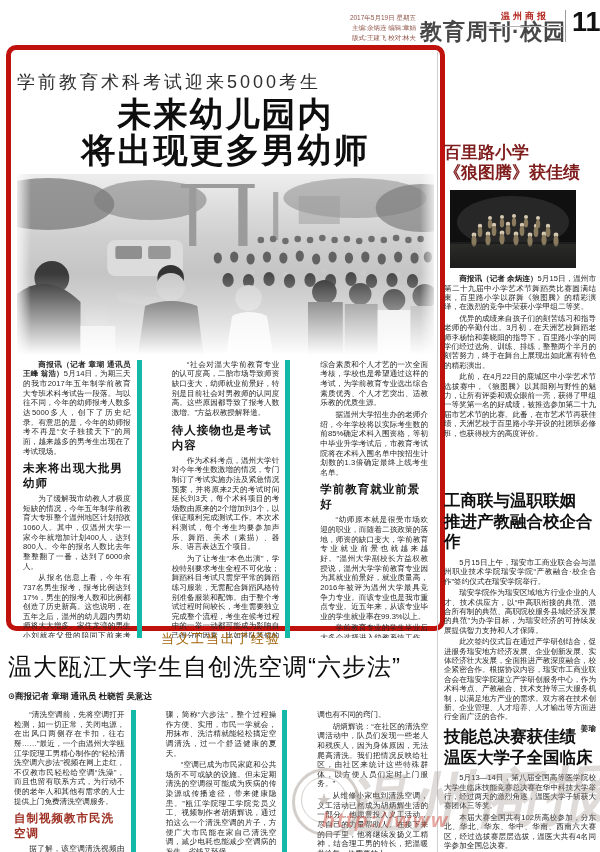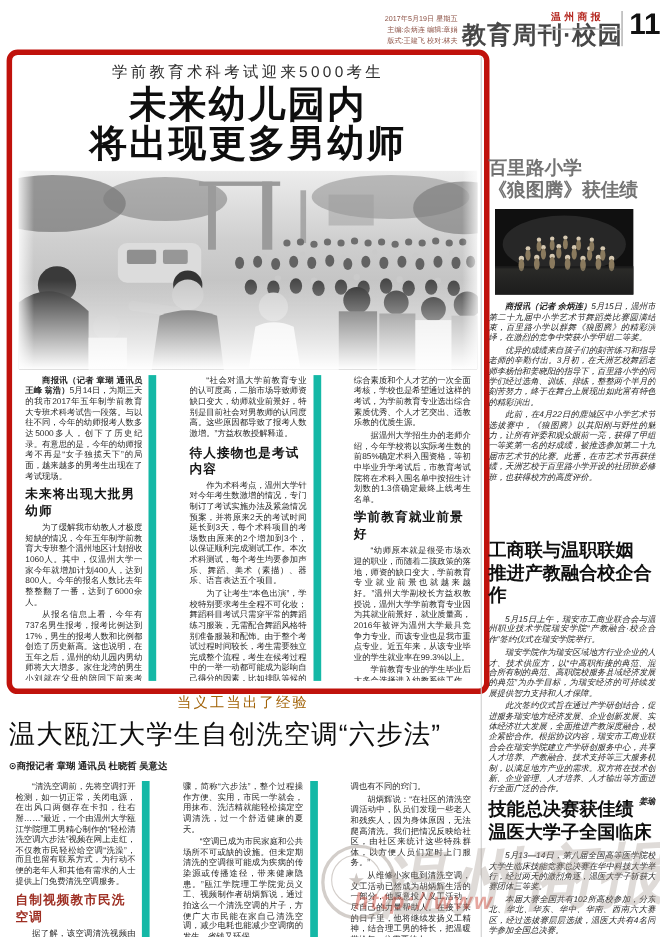--- a/index.html
+++ b/index.html
@@ -11,50 +11,50 @@
   .section-title{position:absolute;top:17px;left:420px;width:156px;font-size:22px;font-weight:bold;
                  color:#474747;letter-spacing:1px;}
   .brandbox{position:absolute;top:5px;left:486px;width:78px;text-align:center;
             border-bottom:1px solid #b5b5b5;padding-bottom:3px;}
   .brand{font-size:9px;font-weight:bold;color:#b3241c;letter-spacing:3px;}
   .pagenum-divider{position:absolute;top:10px;left:565px;width:1px;height:32px;background:#9a9a9a;}
   .pagenum{position:absolute;top:7px;left:572px;font-size:27px;font-weight:bold;color:#111;}
   
   .redbox{position:absolute;left:6px;top:45px;width:417px;height:572px;border:5px solid #c0120c;
           border-radius:10px;background:#fff;padding:4px 6px 0 6px;}
-  .kicker-main{font-size:14px;color:#2e2e2e;text-align:center;letter-spacing:3px;margin-top:3px;}
+  .kicker-main{font-size:18px;color:#2e2e2e;letter-spacing:3px;margin-top:16px;}
   .title-main{font-size:34px;font-weight:bold;text-align:center;line-height:1.07;letter-spacing:2px;
               color:#0e0e0e;margin-top:2px;}
   .crowd-wrap{margin-top:5px;height:181px;overflow:hidden;}
   .crowd{width:100%;height:181px;display:block;}
   .cols{display:flex;margin-top:5px;}
   .col{flex:1;padding:0 6px;overflow:hidden;}
-  .col + .col{border-left:7px solid #14b8a6;padding-left:30px;}
+  .col + .col{border-left:5px solid #14b8a6;padding-left:30px;}
   .redbox .cols{height:278px;}
   .bt{font-size:7.6px;line-height:1.27;text-align:justify;color:#272727;margin:0 0 2px 0;}
   .ind{text-indent:2em;}
   .lead{font-weight:bold;}
   .sh{font-size:11.5px;font-weight:bold;color:#151515;letter-spacing:1px;margin:5px 0 3px 0;}
   .sh.red{color:#9e2f23;}
   
   .bottom{position:absolute;left:8px;top:630px;width:426px;}
   .kicker-b{font-size:13px;color:#a16207;letter-spacing:2px;text-align:center;}
   .title-b{font-size:24px;font-weight:normal;color:#0e0e0e;letter-spacing:1px;margin-top:3px;}
   .byline-b{font-size:8.5px;font-weight:bold;color:#222;margin-top:8px;}
   .bottom .cols{margin-top:7px;height:170px;}
   
   .vdiv{position:absolute;left:437px;top:52px;width:1px;height:800px;background:#cfcfcf;}
   .sb{position:absolute;left:444px;width:152px;}
   .sb .bt{font-size:7.6px;line-height:1.24;}
   .sb-kicker{font-size:11px;color:#262626;letter-spacing:1px;}
-  .sb-title{font-size:17px;font-weight:bold;line-height:1.18;color:#737373;margin-top:3px;}
+  .sb-title{font-size:17px;font-weight:bold;line-height:1.18;color:#7f1d1d;margin-top:3px;}
   .sb-title2{font-size:16.5px;font-weight:bold;line-height:1.25;color:#0f0f0f;}
   .dance-wrap{margin:7px 0 6px 6px;width:126px;height:78px;}
   .dance{width:126px;height:78px;display:block;}
-  .sb-body{overflow:hidden;font-style:italic;}
+  .sb-body{overflow:hidden;}
   .author{text-align:right;font-weight:bold;font-size:7.6px;color:#222;margin-top:1px;}
   
   .watermark{position:absolute;left:286px;top:756px;width:314px;height:96px;pointer-events:none;
              overflow:hidden;z-index:5;}
   .wm-text{position:absolute;left:58px;top:2px;font-size:62px;font-weight:bold;font-style:italic;
            letter-spacing:4px;color:rgba(158,146,138,0.33);transform:rotate(-3deg);white-space:nowrap;}
   .wm-url{position:absolute;left:36px;top:52px;font-size:21px;font-weight:bold;font-style:italic;
           color:rgba(203,72,56,0.48);letter-spacing:2px;}
   .wm-seal{position:absolute;left:6px;top:12px;width:62px;height:62px;border-radius:50%;
            border:3px solid rgba(158,146,138,0.45);}
@@ -323,21 +323,21 @@
   </div>
 
   <div class="sb" style="top:490px;">
     <div class="sb-title2">
       <div>工商联与温职联姻</div>
       <div>推进产教融合校企合作</div>
     </div>
     <div class="sb-body" style="height:184px;margin-top:6px;">
       <p class="bt ind">5月15日上午，瑞安市工商业联合会与温州职业技术学院瑞安学院“产教融合·校企合作”签约仪式在瑞安学院举行。</p>
       <p class="bt ind">瑞安学院作为瑞安区域地方行业企业的人才、技术供应方，以“中高职衔接的典范、混合所有制的典范、高职院校服务县域经济发展的典范”为办学目标，为瑞安经济的可持续发展提供智力支持和人才保障。</p>
-      <p class="bt ind">此次签约仪式旨在通过产学研创结合，促进服务瑞安地方经济发展、企业创新发展、实体经济壮大发展，全面推进产教深度融合，校企紧密合作。根据协议内容，瑞安市工商业联合会在瑞安学院建立产学研创服务中心，共享人才培养、产教融合、技术支持等三大服务机制，以满足地方产业的需求。双方将在技术创新、企业管理、人才培养、人才输出等方面进行全面广泛的合作。</p>
+      <p class="bt ind">此次签约仪式旨在通过产学研创结合，促进服务瑞安地方经济发展、企业创新发展、实体经济壮大发展，全面推进产教深度融合，校企紧密合作。根据协议内容，瑞安市工商业联合会在瑞安学院建立产学研创服务中心，作为术科考点、产教融合、技术支持等三大服务机制，以满足地方产业的需求。双方将在技术创新、企业管理、人才培养、人才输出等方面进行全面广泛的合作。</p>
       <div class="author">姜瑜</div>
     </div>
   </div>
 
   <div class="sb" style="top:726px;">
     <div class="sb-title2">
       <div>技能总决赛获佳绩</div>
       <div>温医大学子全国临床</div>
     </div>
     <div class="sb-body" style="height:78px;margin-top:6px;">

